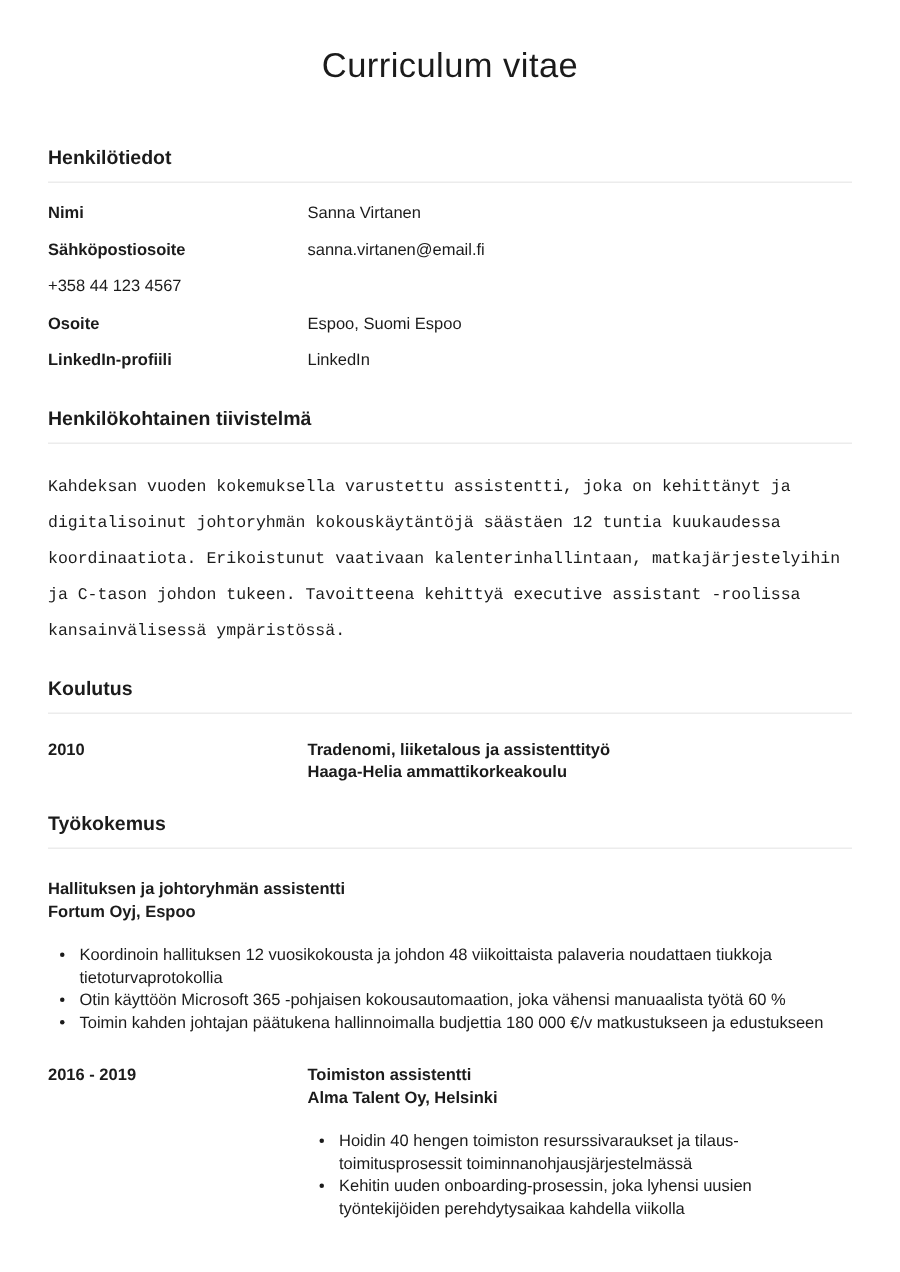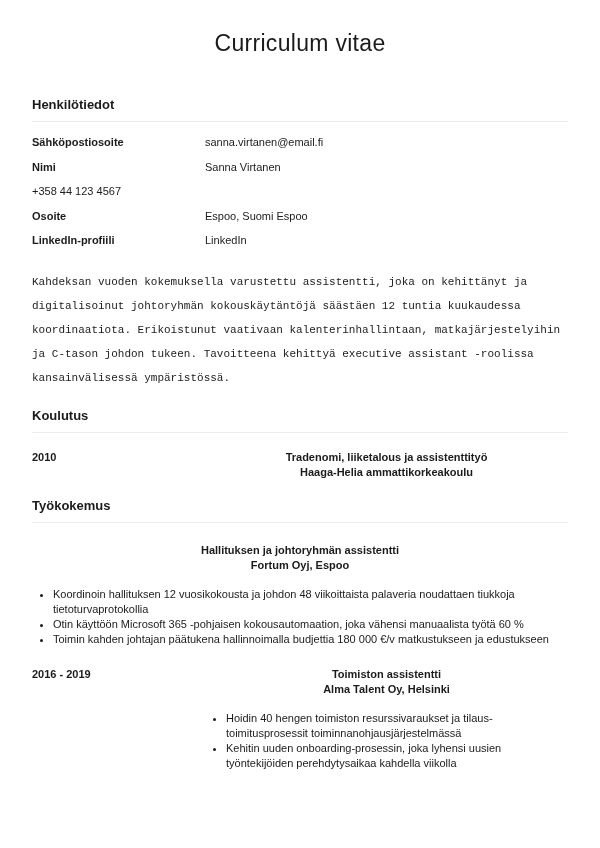--- a/index.html
+++ b/index.html
@@ -39,21 +39,21 @@
     margin: 17px 0 0 0;
     font-family: Liberation Mono, monospace;
   }
   .entry {
     display: flex;
     font-size: 11px;
     margin-top: 17px;
   }
   .entry-period { width: 173px; flex-shrink: 0; font-weight: bold; line-height: 15px; }
   .entry-body { flex: 1; }
-  .entry-title, .entry-company { font-weight: bold; line-height: 15px; text-align: center; }
+  .entry-title, .entry-company { font-weight: bold; line-height: 15px; }
   ul.bullets {
     margin: 14px 12px 0 0;
     padding-left: 21px;
   }
   ul.bullets li {
     line-height: 15px;
     margin: 0;
   }
   .exp-entry { margin-top: 20px; }
 </style>
@@ -61,42 +61,43 @@
 <body>
 
 <div class="page">
 
   <h1 class="page-title">Curriculum vitae</h1>
 
   <section>
     <h2 class="sec-h">Henkilötiedot</h2>
     <div class="info-grid">
       <div class="info-row">
+        <div class="label">Nimi</div>
+        <div class="value">Sanna Virtanen</div>
+      </div>
+      <div class="info-row">
         <div class="label">Sähköpostiosoite</div>
         <div class="value">sanna.virtanen@email.fi</div>
-      </div>
-      <div class="info-row">
-        <div class="label">Nimi</div>
-        <div class="value">Sanna Virtanen</div>
       </div>
       <div class="info-row">
         <div class="value">+358 44 123 4567</div>
       </div>
       <div class="info-row">
         <div class="label">Osoite</div>
         <div class="value">Espoo, Suomi Espoo</div>
       </div>
       <div class="info-row">
         <div class="label">LinkedIn-profiili</div>
         <div class="value">LinkedIn</div>
       </div>
     </div>
   </section>
 
   <section>
+    <h2 class="sec-h">Henkilökohtainen tiivistelmä</h2>
     <p class="summary">Kahdeksan vuoden kokemuksella varustettu assistentti, joka on kehittänyt ja digitalisoinut johtoryhmän kokouskäytäntöjä säästäen 12 tuntia kuukaudessa koordinaatiota. Erikoistunut vaativaan kalenterinhallintaan, matkajärjestelyihin ja C-tason johdon tukeen. Tavoitteena kehittyä executive assistant -roolissa kansainvälisessä ympäristössä.</p>
   </section>
 
   <section>
     <h2 class="sec-h">Koulutus</h2>
     <div class="entry">
       <div class="entry-period">2010</div>
       <div class="entry-body">
         <div class="entry-title">Tradenomi, liiketalous ja assistenttityö</div>
         <div class="entry-company">Haaga-Helia ammattikorkeakoulu</div>

